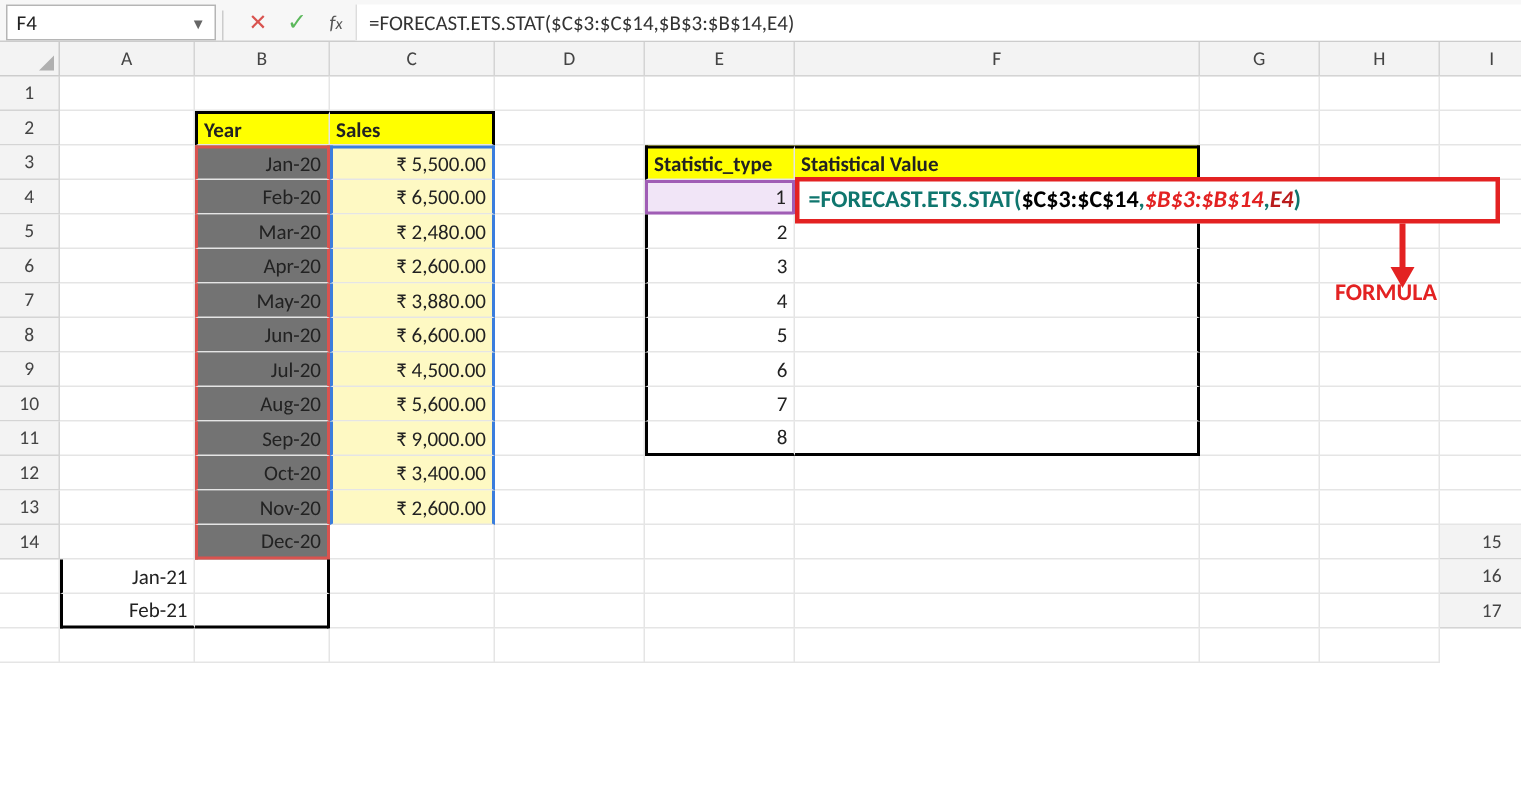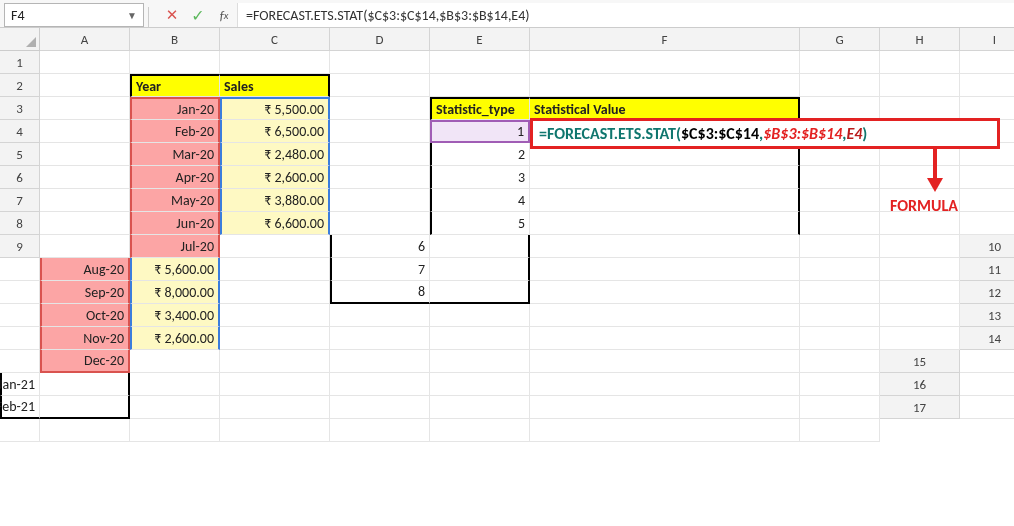--- a/index.html
+++ b/index.html
@@ -116,21 +116,21 @@
   
   .rng-red-l  { border-left: 2px solid #d9534f !important; }
   .rng-red-r  { border-right: 2px solid #d9534f !important; }
   .rng-red-t  { border-top: 2px solid #d9534f !important; }
   .rng-red-b  { border-bottom: 2px solid #d9534f !important; }
   .rng-blue-l { border-left: 2px solid #3b7ddd !important; }
   .rng-blue-r { border-right: 2px solid #3b7ddd !important; }
   .rng-blue-t { border-top: 2px solid #3b7ddd !important; }
   .rng-blue-b { border-bottom: 2px solid #3b7ddd !important; }
   .rng-purple { border: 2px solid #a05db5 !important; background: #f1e5f7; }
-  .fill-red  { background: #fca5a5; }
+  .fill-red  { background: #737373; }
   .fill-blue { background: #fef9c3; }
 
   .in-cell-edit {
     position: absolute;
     background: #fff;
     border: 3px solid #e32222;
     padding: 3px 6px;
     font-size: 16px;
     font-weight: 600;
     white-space: nowrap;
@@ -259,40 +259,41 @@
     <div class="cell right tb-right fill-blue rng-blue-l rng-blue-r">₹ 6,600.00</div>
     <div class="cell"></div>
     <div class="cell right tb-left">5</div>
     <div class="cell tb-right"></div>
     <div class="cell"></div>
     <div class="cell"></div>
     <div class="cell"></div>
     <div class="rowhdr">9</div>
     <div class="cell"></div>
     <div class="cell right tb-left fill-red rng-red-l rng-red-r">Jul-20</div>
+    <div class="cell right tb-right fill-blue rng-blue-l rng-blue-r">₹ 4,500.00</div>
     <div class="cell"></div>
     <div class="cell right tb-left">6</div>
     <div class="cell tb-right"></div>
     <div class="cell"></div>
     <div class="cell"></div>
     <div class="cell"></div>
     <div class="rowhdr">10</div>
     <div class="cell"></div>
     <div class="cell right tb-left fill-red rng-red-l rng-red-r">Aug-20</div>
     <div class="cell right tb-right fill-blue rng-blue-l rng-blue-r">₹ 5,600.00</div>
     <div class="cell"></div>
     <div class="cell right tb-left">7</div>
     <div class="cell tb-right"></div>
     <div class="cell"></div>
     <div class="cell"></div>
     <div class="cell"></div>
     <div class="rowhdr">11</div>
     <div class="cell"></div>
     <div class="cell right tb-left fill-red rng-red-l rng-red-r">Sep-20</div>
-    <div class="cell right tb-right fill-blue rng-blue-l rng-blue-r">₹ 8,000.00</div>
+    <div class="cell right tb-right fill-blue rng-blue-l rng-blue-r">₹ 9,000.00</div>
     <div class="cell"></div>
     <div class="cell right tb-left tb-bottom">8</div>
     <div class="cell tb-right tb-bottom"></div>
     <div class="cell"></div>
     <div class="cell"></div>
     <div class="cell"></div>
     <div class="rowhdr">12</div>
     <div class="cell"></div>
     <div class="cell right tb-left fill-red rng-red-l rng-red-r">Oct-20</div>
     <div class="cell right tb-right fill-blue rng-blue-l rng-blue-r">₹ 3,400.00</div>
@@ -354,13 +355,13 @@
   </div>
 
 <div class="in-cell-edit" id="editbox" style="left: 530px; top: 118px; min-width: 470px;">
   <span class="tok-black">=FORECAST.ETS.STAT(</span><span class="tok-blue">$C$3:$C$14</span><span class="tok-black">,</span><span class="tok-red">$B$3:$B$14</span><span class="tok-black">,</span><span class="tok-purple">E4</span><span class="tok-black">)</span>
 </div>
 
 <svg class="annot-arrow" id="arrow" width="30" height="50" style="left: 920px; top: 144px;">
   <line x1="15" y1="4" x2="15" y2="38" stroke="#e32222" stroke-width="4"></line>
   <polygon points="15,48 7,34 23,34" fill="#e32222"></polygon>
 </svg>
-<div class="annot-text" id="annot" style="left: 890px; top: 196px;">FORMULA</div>
+<div class="annot-text" id="annot" style="left: 890px; top: 186px;">FORMULA</div>
 
 </body></html>

